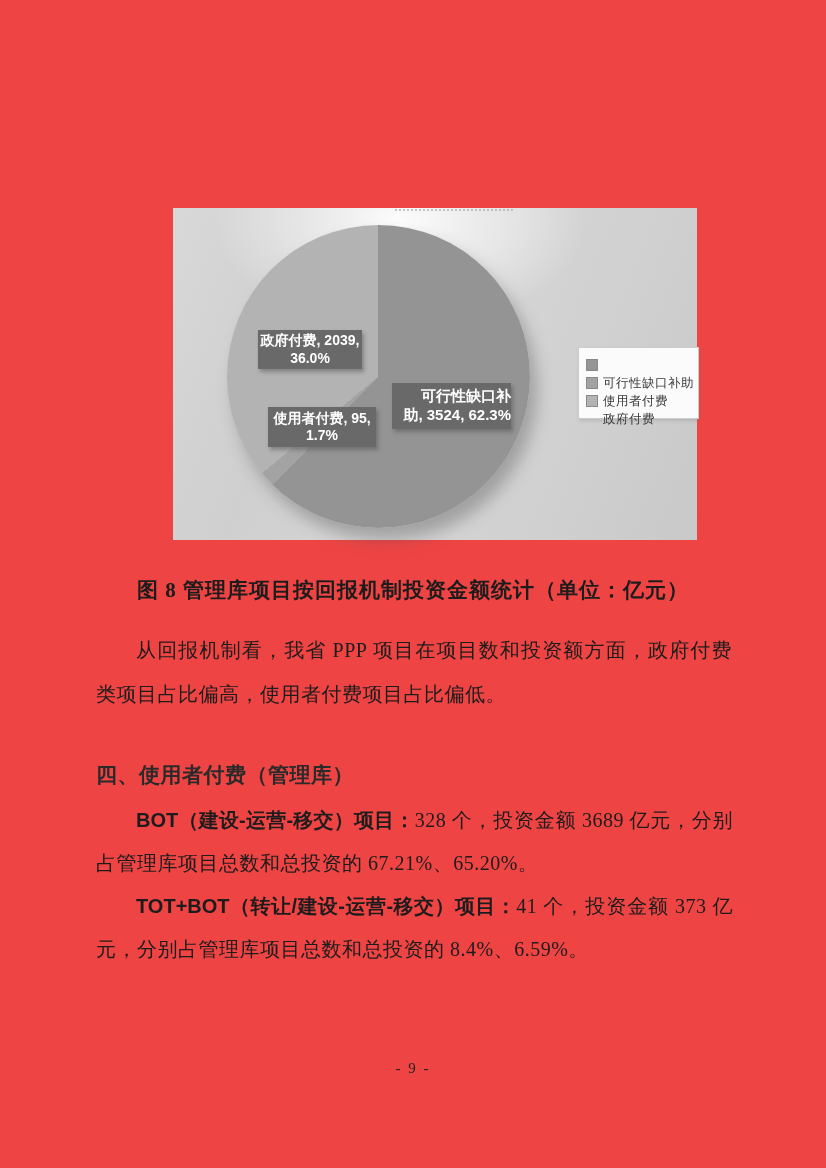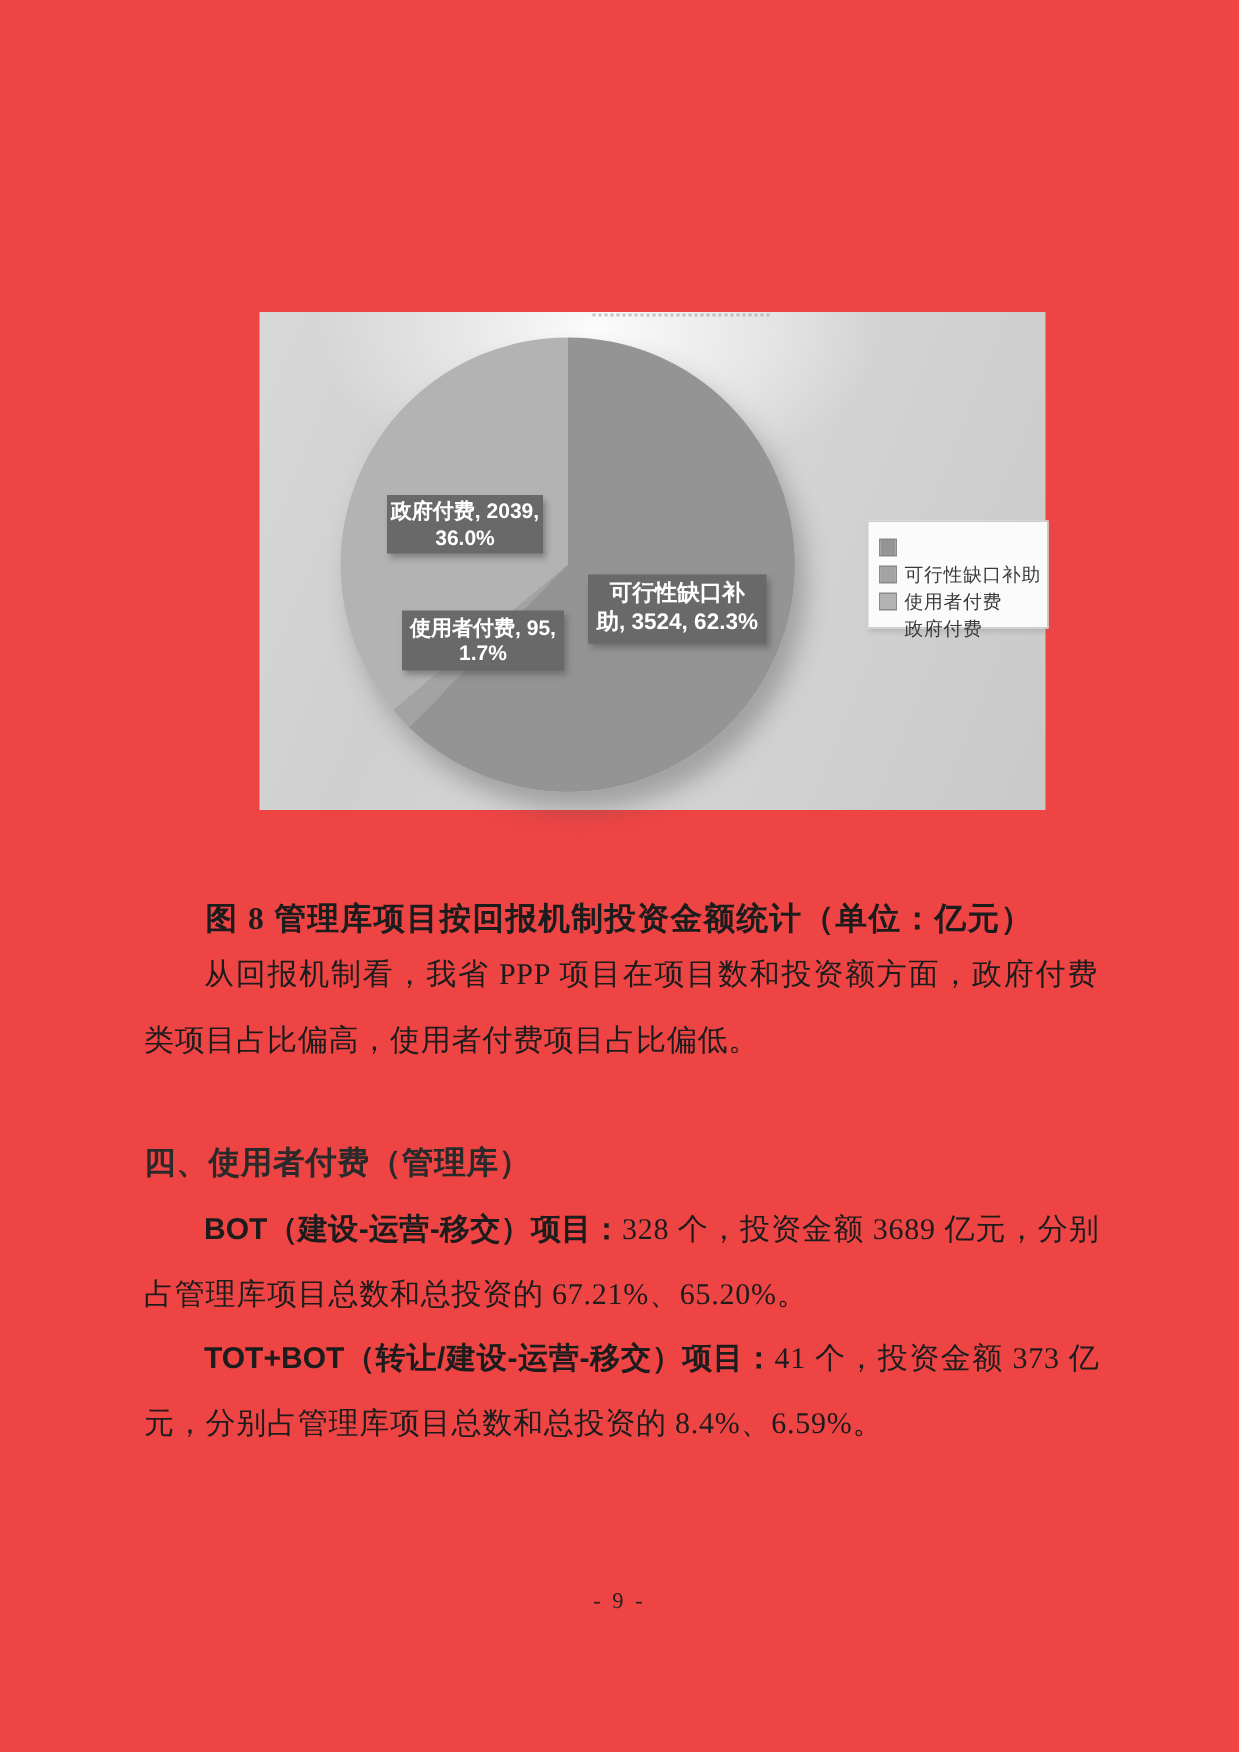--- a/index.html
+++ b/index.html
@@ -52,21 +52,21 @@
     font-family: "Liberation Sans", sans-serif;
     font-weight: bold;
     text-align: center;
     display: flex;
     flex-direction: column;
     justify-content: center;
     box-shadow: 2px 3px 4px rgba(70,70,70,0.45);
     line-height: 1.25;
   }
   .label-gov  { left: 85px;  top: 122px; width: 104px; height: 39px; font-size: 14px; }
-  .label-vgf  { left: 219px; top: 175px; width: 119px; height: 46px; font-size: 15px; }
+  .label-vgf  { left: 219px; top: 175px; width: 119px; height: 46px; font-size: 15px; align-items: flex-end; }
   .label-user { left: 95px;  top: 199px; width: 108px; height: 40px; font-size: 14px; }
 
   .legend {
     position: absolute;
     left: 405px;
     top: 139px;
     width: 121px;
     padding: 7px 6px 7px 8px;
     background: #fbfbfb;
     border: 1px solid #cccccc;
@@ -98,21 +98,20 @@
   
   .caption {
     position: absolute;
     left: 96px;
     top: 576px;
     width: 634px;
     text-align: center;
     font-size: 21px;
     font-weight: bold;
     letter-spacing: 1px;
-    margin-top: 22px;
   }
   .para-intro {
     position: absolute;
     left: 96px;
     top: 628px;
     width: 636px;
     font-size: 20px;
     line-height: 44px;
     text-indent: 2em;
     text-align: justify;

